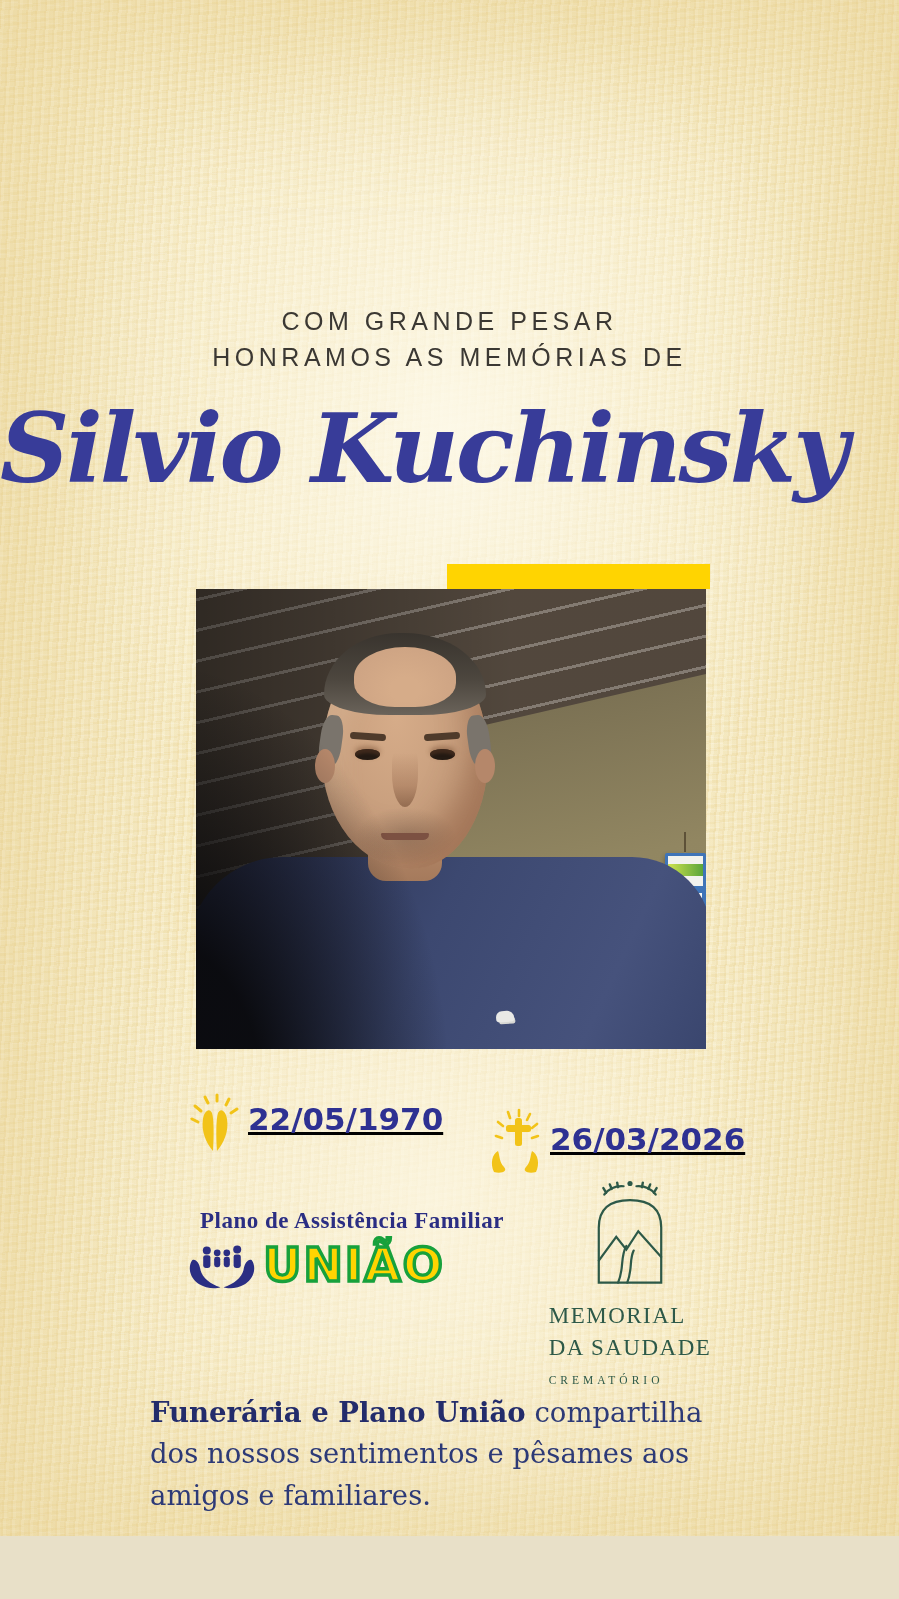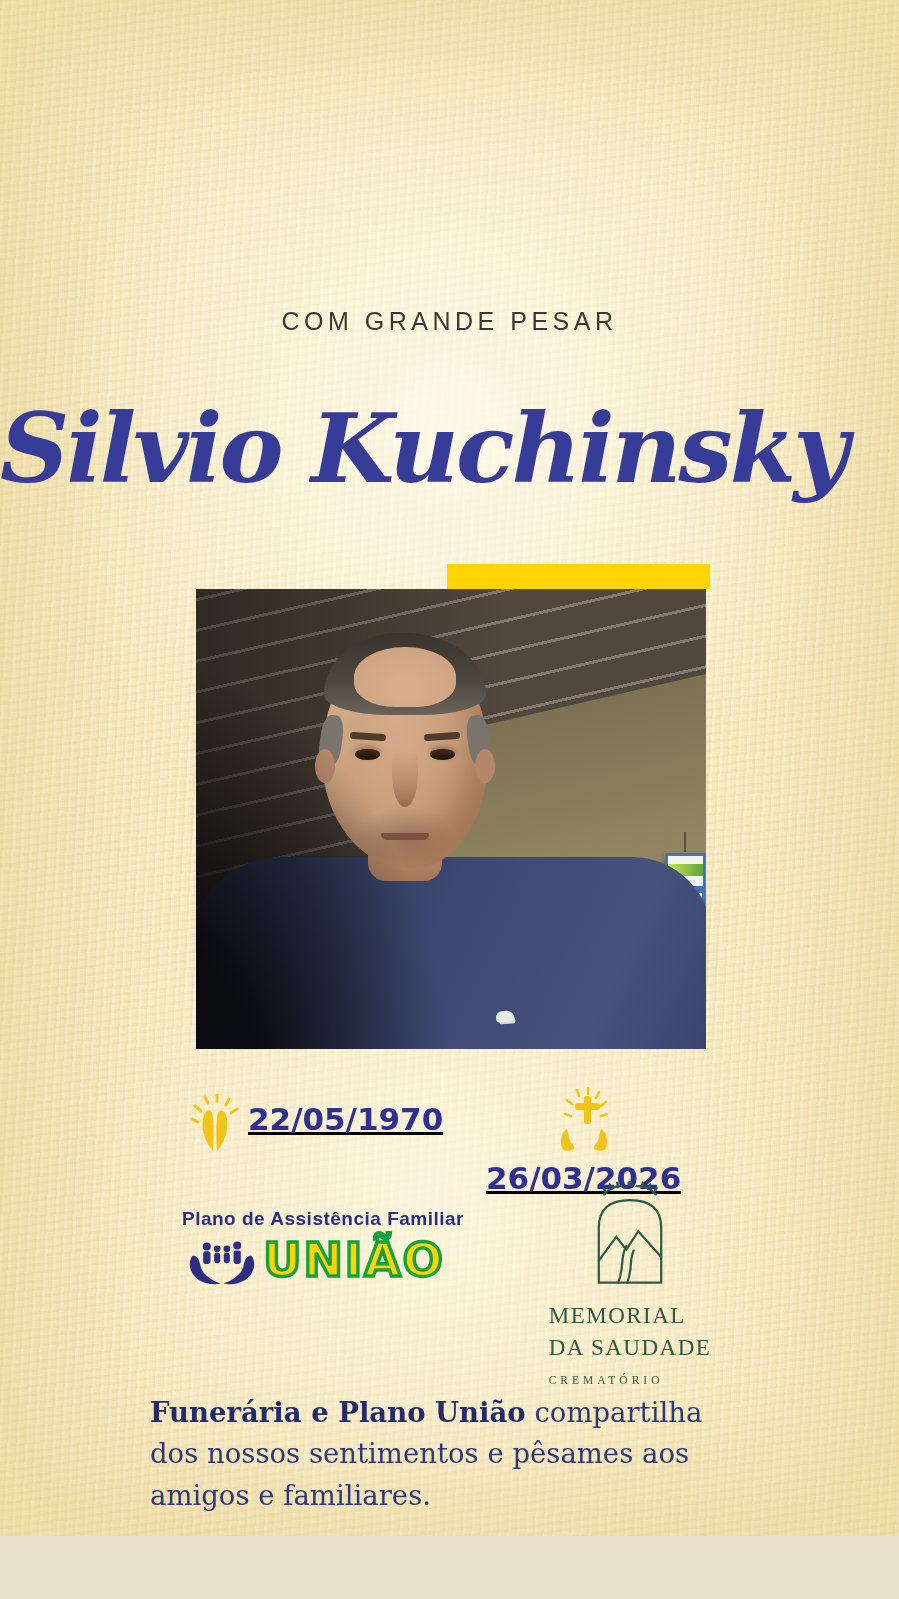--- a/index.html
+++ b/index.html
@@ -72,48 +72,49 @@
     border-radius:2px 2px 8px 8px;}
   .stubble{position:absolute;left:34px;top:170px;width:100px;height:58px;border-radius:50%;
     background:radial-gradient(ellipse, rgba(75,58,48,.30), rgba(75,58,48,0) 70%);}
   .bear-logo{position:absolute;left:300px;top:422px;width:18px;height:11px;background:#e9e9e6;
     border-radius:6px 7px 3px 3px;transform:rotate(-4deg);box-shadow:2px 3px 0 -1px #d8d8d4;}
   .photo-shadow{position:absolute;left:-50px;bottom:-60px;width:300px;height:440px;
     background:radial-gradient(ellipse at 0% 100%, rgba(8,8,10,.92) 28%, rgba(8,8,10,0) 72%);}
   
   .date-group{position:absolute;display:flex;align-items:center;gap:6px;height:66px;text-decoration:underline;}
   .date-group.birth{left:186px;top:1088px;}
-  .date-group.death{left:486px;top:1084px;flex-direction:column;}
+  .date-group.death{left:486px;top:1108px;}
   .date-group svg{flex:0 0 auto;}
   .date-value{font-family:"DejaVu Sans", sans-serif;font-weight:bold;font-size:31px;
     color:#2e3192;letter-spacing:0px;padding-bottom:4px;}
   
   .uniao-logo{position:absolute;left:182px;top:1208px;width:266px;text-align:center;}
-  .uniao-tagline{font-family:Liberation Sans, sans-serif;font-weight:bold;font-size:19px;
-    color:#2b2e83;white-space:nowrap;letter-spacing:0.5px;}
-  .uniao-row{display:flex;align-items:flex-start;justify-content:center;gap:4px;margin-top:2px;}
+  .uniao-tagline{font-family:Liberation Serif, serif;font-weight:bold;font-size:23px;
+    color:#2b2e83;white-space:nowrap;letter-spacing:0.5px;margin-left:18px;}
+  .uniao-row{display:flex;align-items:center;justify-content:center;gap:4px;margin-top:2px;}
   .uniao-word{font-family:"DejaVu Sans", sans-serif;font-weight:800;font-size:47px;
     color:#ffd401;-webkit-text-stroke:3.4px #17a13c;letter-spacing:2px;
     text-shadow:0 0 1px #17a13c;}
   .memorial-logo{position:absolute;left:506px;top:1178px;width:248px;display:flex;align-items:center;gap:10px;flex-direction:column;}
   .memorial-text{font-family:"Liberation Serif", serif;color:#2d5948;line-height:1.4;
     font-size:23px;letter-spacing:1.5px;white-space:nowrap;}
   .memorial-text .cremat{font-size:11.5px;letter-spacing:4px;margin-top:8px;}
   
   .footer-note{position:absolute;left:150px;top:1392px;width:600px;margin:0;text-align:left;
     font-family:"DejaVu Serif", serif;font-size:27.5px;color:#2d3a77;line-height:1.5;}
   .footer-note .b{font-weight:bold;color:#232c6b;}
 </style>
 </head>
 <body>
 
 <div class="page">
 
   <header class="pesar">
     <div>COM GRANDE PESAR</div>
+    <div>HONRAMOS AS MEMÓRIAS DE</div>
   </header>
 
   <h1 class="name">Silvio Kuchinsky</h1>
 
   <div class="accent-bar"></div>
 
   <figure class="photo" role="img" aria-label="Retrato de homem grisalho de camiseta azul marinho, sob forro de madeira com calendário na parede">
     <div class="ceiling"></div>
     <div class="wall"></div>
     <div class="nail"></div>

